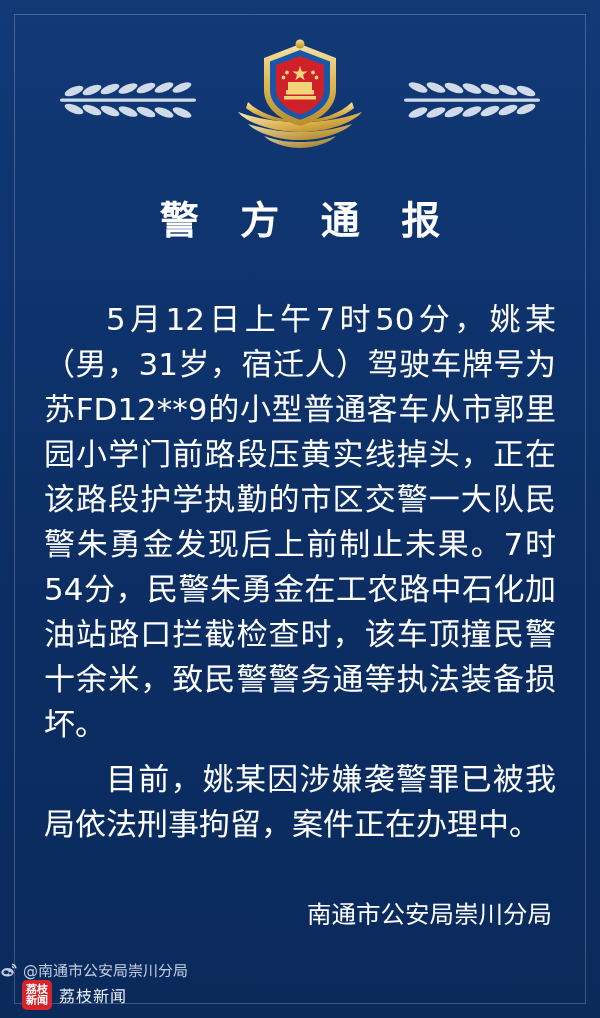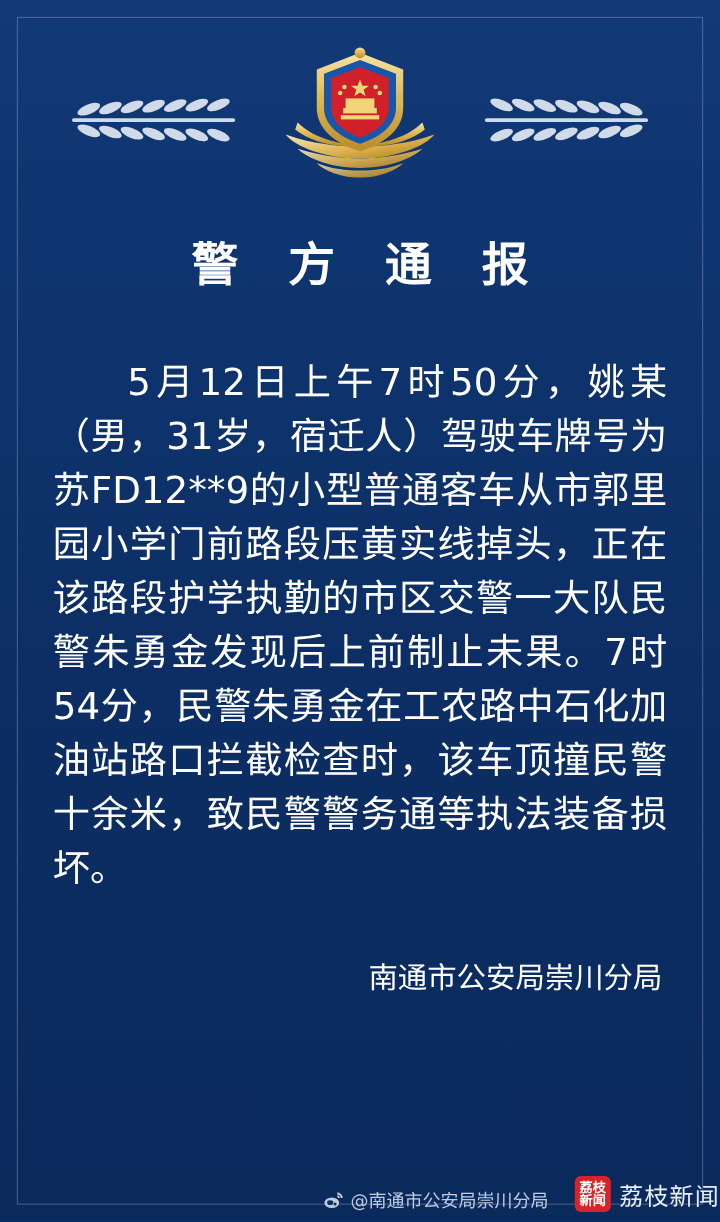--- a/index.html
+++ b/index.html
@@ -83,23 +83,25 @@
   }
 
   
   .footer {
     position: absolute;
     left: 0;
     right: 0;
     bottom: 8px;
     height: 52px;
     display: flex;
-    align-items: flex-end;
+    align-items: flex-start;
     justify-content: flex-end;
+    padding-right: 16px;
     box-sizing: border-box;
+    flex-direction: column;
   }
   .weibo-account {
     display: flex;
     align-items: center;
     color: #cfd9ea;
     font-size: 15px;
     opacity: .92;
   }
   .weibo-icon {
     width: 18px;
@@ -124,21 +126,21 @@
     display: flex;
     flex-direction: column;
     align-items: center;
     justify-content: center;
     margin-right: 7px;
     letter-spacing: 0;
   }
   .brand-mark span { display: block; }
   .brand-name {
     color: #e8edf6;
-    font-size: 20px;
+    font-size: 16px;
     letter-spacing: 1px;
   }
 </style>
 </head>
 <body>
 
 <div class="page">
 
   <div class="frame"></div>
 
@@ -233,20 +235,21 @@
 
         <circle cx="70" cy="8" r="4.5" fill="url(#gold)"></circle>
       </svg>
     </div>
   </div>
 
   <div class="title">警 方 通 报</div>
 
   <div class="body-text">
     <p class="para">5月12日上午7时50分，姚某（男，31岁，宿迁人）驾驶车牌号为苏FD12**9的小型普通客车从市郭里园小学门前路段压黄实线掉头，正在该路段护学执勤的市区交警一大队民警朱勇金发现后上前制止未果。7时54分，民警朱勇金在工农路中石化加油站路口拦截检查时，该车顶撞民警十余米，致民警警务通等执法装备损坏。</p>
+    <p class="para">目前，姚某因涉嫌袭警罪已被我局依法刑事拘留，案件正在办理中。</p>
   </div>
 
   <div class="signature">
     <div>南通市公安局崇川分局</div>
   </div>
 
   <div class="footer">
     <div class="weibo-account">
       <svg class="weibo-icon" viewBox="0 0 24 24">
         <ellipse cx="10" cy="15" rx="8.2" ry="5.8" fill="#cfd9ea"></ellipse>

